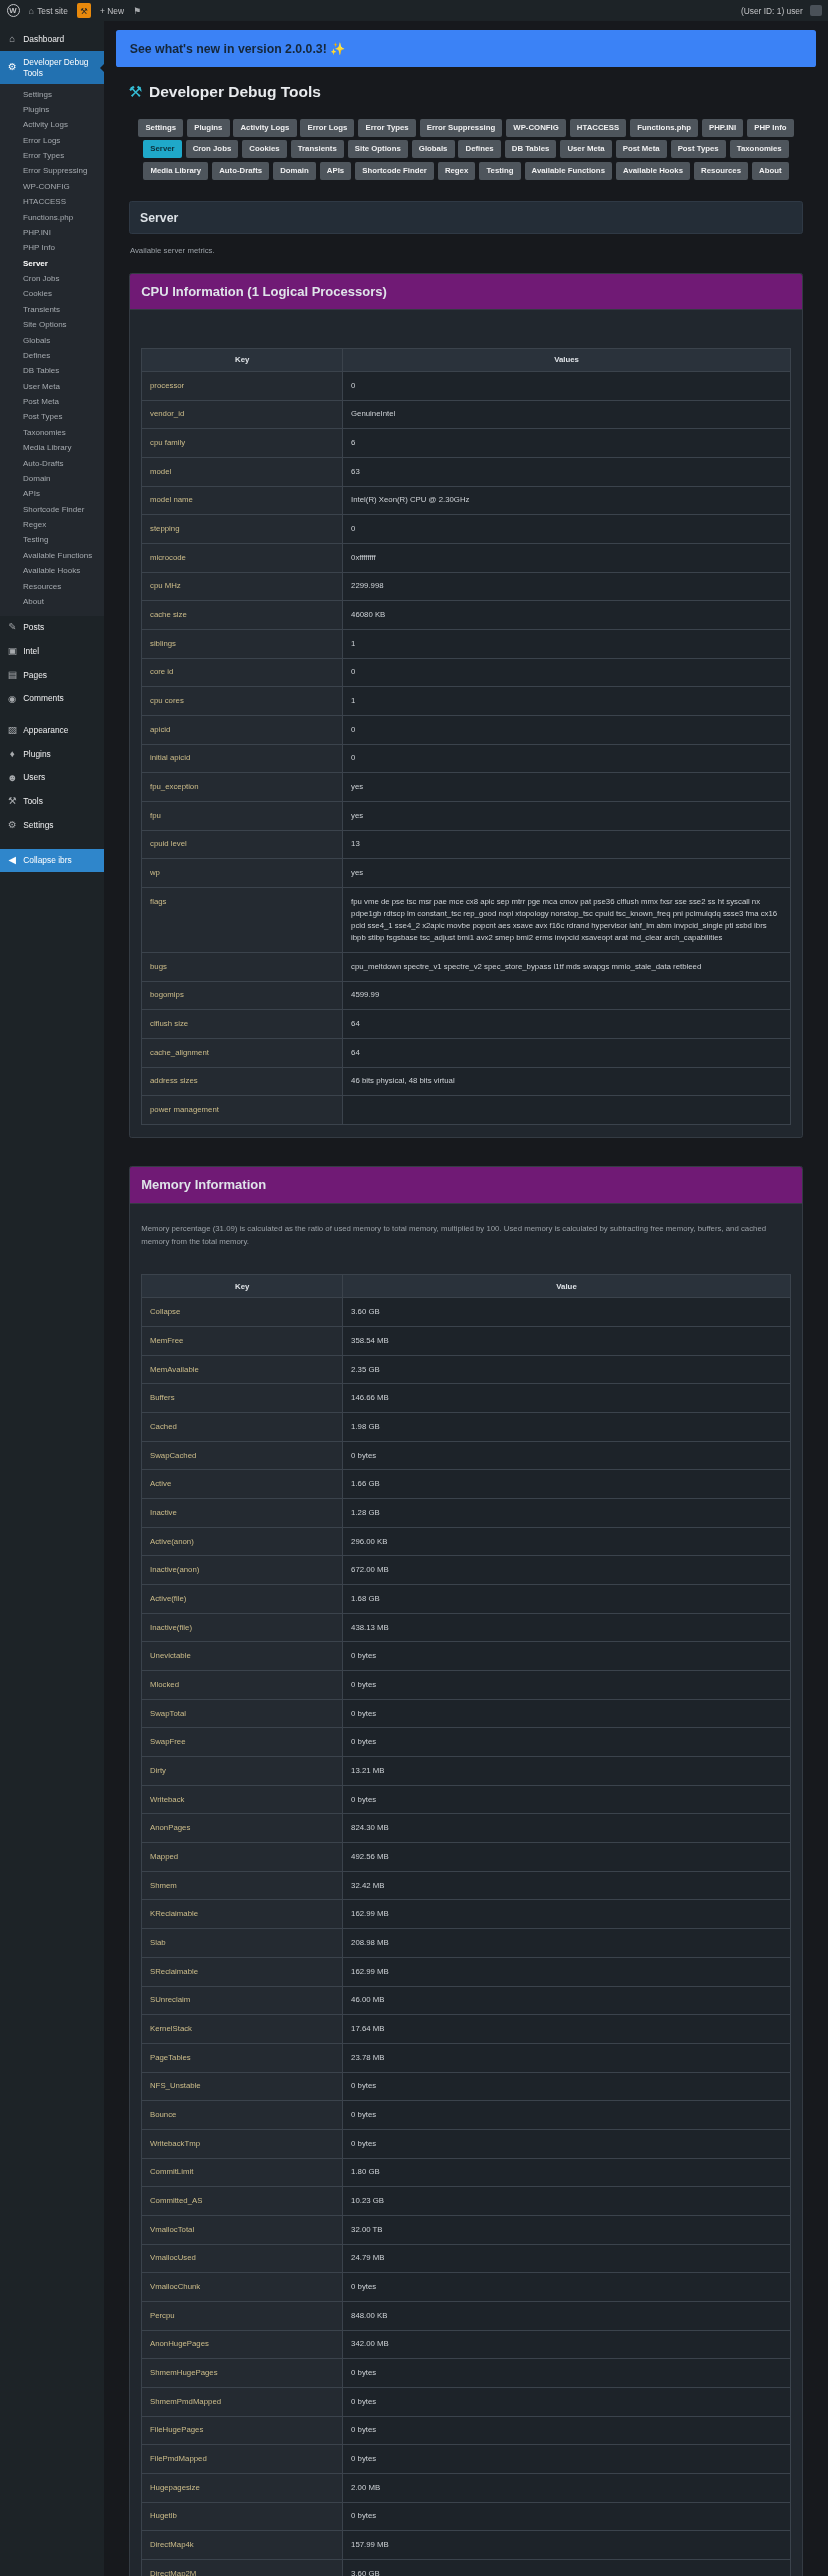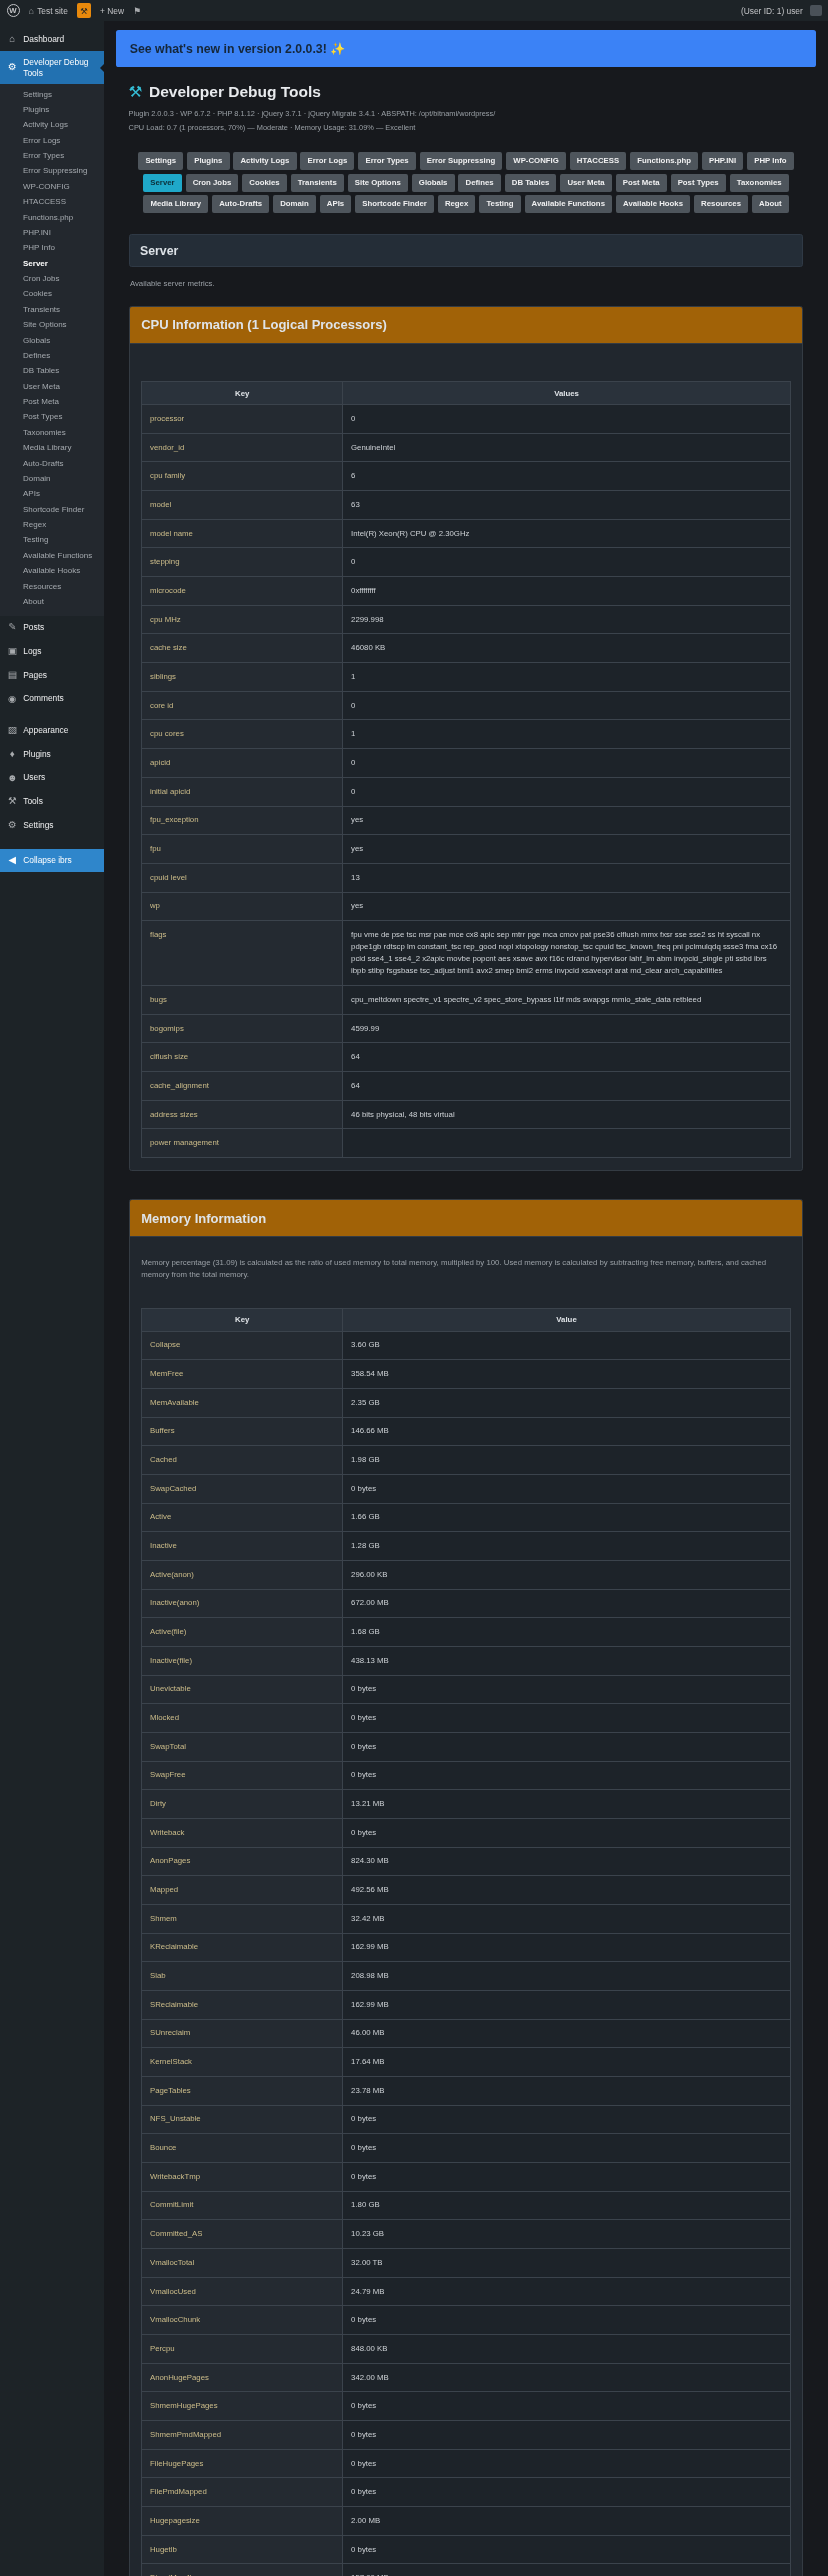--- a/index.html
+++ b/index.html
@@ -41,21 +41,21 @@
 
   .tabs{display:flex;flex-wrap:wrap;justify-content:center;gap:3.9px;margin:18px 13px 21px;}
   .tab{background:#4e555c;color:#f0f0f1;font-size:7.8px;font-weight:bold;padding:3.9px 7.1px;border-radius:1.9px;border:none;cursor:pointer;font-family:inherit;line-height:1.3;}
   .tab.active{background:#1fa8c9;color:#0c2f3a;}
 
   .inner{padding:0 13px;}
   .section-head{background:#242d37;border:0.6px solid #2f3945;border-radius:2.6px;padding:8.4px 10.4px;font-size:12.3px;font-weight:bold;color:#dde2e7;}
   .section-desc{font-size:7.8px;color:#9aa0a6;margin:11.6px 1.3px 18px;}
 
   .panel{background:#21272e;border:0.6px solid #343b43;border-radius:2.6px;margin-bottom:28.5px;overflow:hidden;}
-  .panel-title{background:#a16207;padding:10.4px 11.6px;font-size:13px;font-weight:bold;color:#dfe4e9;border-bottom:0.6px solid #343b43;}
+  .panel-title{background:#701a75;padding:10.4px 11.6px;font-size:13px;font-weight:bold;color:#dfe4e9;border-bottom:0.6px solid #343b43;}
   .panel-body{padding:11.6px;}
   .panel-desc{font-size:7.8px;color:#9aa0a6;line-height:1.6;margin:8px 0 9px;}
 
   table.kv{width:100%;border-collapse:collapse;font-size:7.8px;margin-top:26px;}
   .kv th{border:0.6px solid #3b434c;background:#2a323b;color:#e0e4e8;font-weight:bold;text-align:center;padding:6.5px;}
   .kv td{border:0.6px solid #3b434c;padding:7.8px;vertical-align:top;line-height:1.55;}
   .kv td.key{width:31%;color:#cdbd8a;background:#242a31;}
   .kv td.val{color:#ced2d6;background:#1d2329;word-break:break-word;}
 </style>
 </head>
@@ -128,21 +128,21 @@
         <li>Resources</li>
         <li>About</li>
       </ul>
     <div>
         <div class="menu-item">
           <span class="mi-icon">✎</span>
           <span>Posts</span>
         </div>
         <div class="menu-item">
           <span class="mi-icon">▣</span>
-          <span>Logs</span>
+          <span>Intel</span>
         </div>
         <div class="menu-item">
           <span class="mi-icon">▤</span>
           <span>Pages</span>
         </div>
         <div class="menu-item">
           <span class="mi-icon">◉</span>
           <span>Comments</span>
         </div>
         <div class="menu-item group-gap">
@@ -171,24 +171,20 @@
       <span>Collapse ibrs</span>
     </div>
   </aside>
 
   <main class="content">
     <div class="banner">See what's new in version 2.0.0.3! ✨</div>
 
     <div class="page-head">
       <span class="tool-ico">⚒</span>
       <h1 class="title">Developer Debug Tools</h1>
-    </div>
-    <div class="meta">
-      <div>Plugin 2.0.0.3 · WP 6.7.2 · PHP 8.1.12 · jQuery 3.7.1 · jQuery Migrate 3.4.1 · ABSPATH: /opt/bitnami/wordpress/</div>
-      <div>CPU Load: 0.7 (1 processors, 70%) — Moderate · Memory Usage: 31.09% — Excellent</div>
     </div>
 
     <div class="tabs">
         <button class="tab">Settings</button>
         <button class="tab">Plugins</button>
         <button class="tab">Activity Logs</button>
         <button class="tab">Error Logs</button>
         <button class="tab">Error Types</button>
         <button class="tab">Error Suppressing</button>
         <button class="tab">WP-CONFIG</button>

